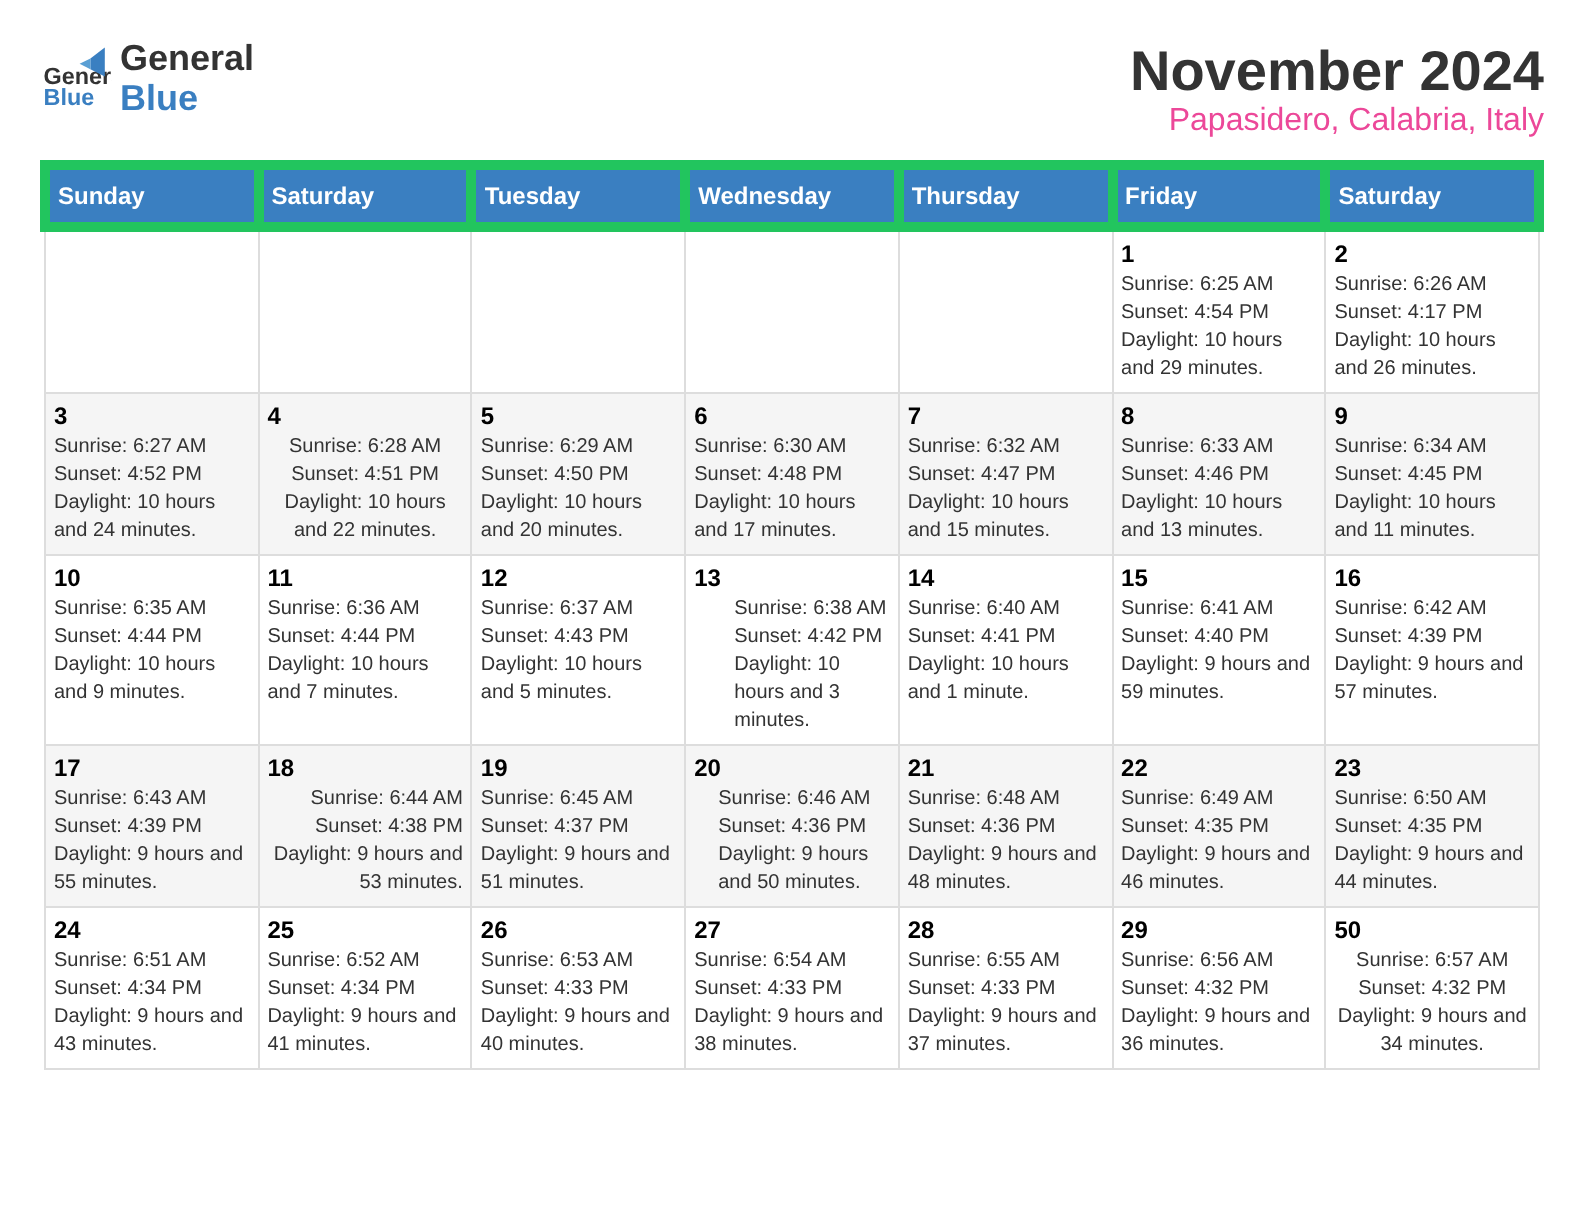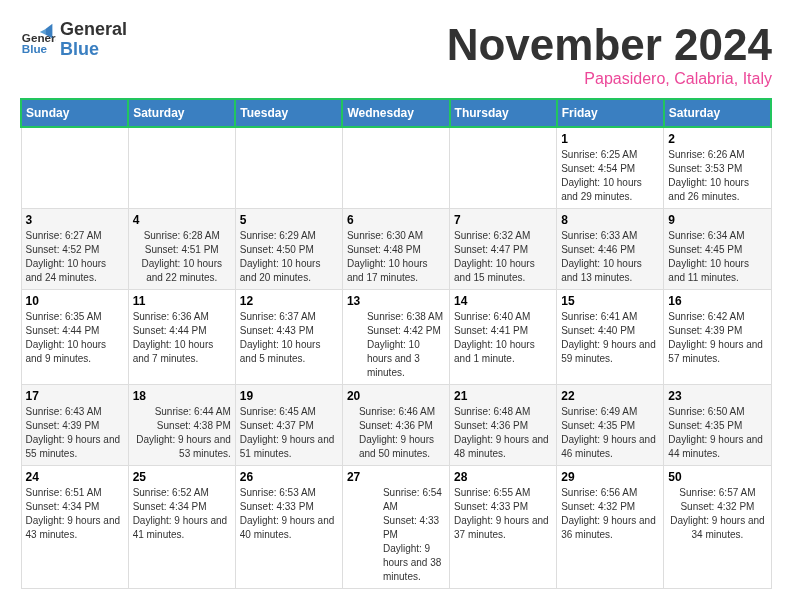--- a/index.html
+++ b/index.html
@@ -29,41 +29,41 @@
     .logo-text .general { color: #333; }
     .logo-text .blue { color: #3a7fc1; }
     .logo-icon {
       width: 36px;
       height: 36px;
     }
     .title-area {
       text-align: right;
     }
     .month-title {
-      font-size: 44px;
+      font-size: 28px;
       font-weight: bold;
       color: #333;
       margin-left: 29px;
     }
     .location {
       font-size: 16px;
       color: #ec4899;
     }
     .calendar {
       width: 100%;
       border-collapse: collapse;
       font-size: 11px;
     }
     .calendar th {
       background-color: #3a7fc1;
       color: #fff;
       padding: 6px 4px;
       text-align: left;
       font-size: 12px;
-      border: 2px solid #22c55e;
+      border: 5px solid #22c55e;
     }
     .calendar td {
       vertical-align: top;
       border: 1px solid #ddd;
       padding: 4px;
       width: calc(100% / 7);
       height: 80px;
       background: #fff;
     }
     .calendar tr:nth-child(even) td {
@@ -129,21 +129,21 @@
         <td class="empty-cell"></td>
         <td>
           <span class="day-number">1</span>
           <div class="day-info" style="white-space: pre-line;">Sunrise: 6:25 AM
 Sunset: 4:54 PM
 Daylight: 10 hours and 29 minutes.</div>
         </td>
         <td>
           <span class="day-number">2</span>
           <div class="day-info" style="white-space: pre-line;">Sunrise: 6:26 AM
-Sunset: 3:53 PM
+Sunset: 4:17 PM
 Daylight: 10 hours and 26 minutes.</div>
         </td>
       </tr>
       <tr>
         <td>
           <span class="day-number">3</span>
           <div class="day-info" style="white-space: pre-line;">Sunrise: 6:27 AM
 Sunset: 4:52 PM
 Daylight: 10 hours and 24 minutes.</div>
         </td>
@@ -286,21 +286,21 @@
 Daylight: 9 hours and 41 minutes.</div>
         </td>
         <td>
           <span class="day-number">26</span>
           <div class="day-info" style="white-space: pre-line;">Sunrise: 6:53 AM
 Sunset: 4:33 PM
 Daylight: 9 hours and 40 minutes.</div>
         </td>
         <td>
           <span class="day-number">27</span>
-          <div class="day-info" style="white-space: pre-line; margin-left: 36px;">Sunrise: 6:54 AM
+          <div class="day-info" style="white-space: pre-line;">Sunrise: 6:54 AM
 Sunset: 4:33 PM
 Daylight: 9 hours and 38 minutes.</div>
         </td>
         <td>
           <span class="day-number">28</span>
           <div class="day-info" style="white-space: pre-line;">Sunrise: 6:55 AM
 Sunset: 4:33 PM
 Daylight: 9 hours and 37 minutes.</div>
         </td>
         <td>

